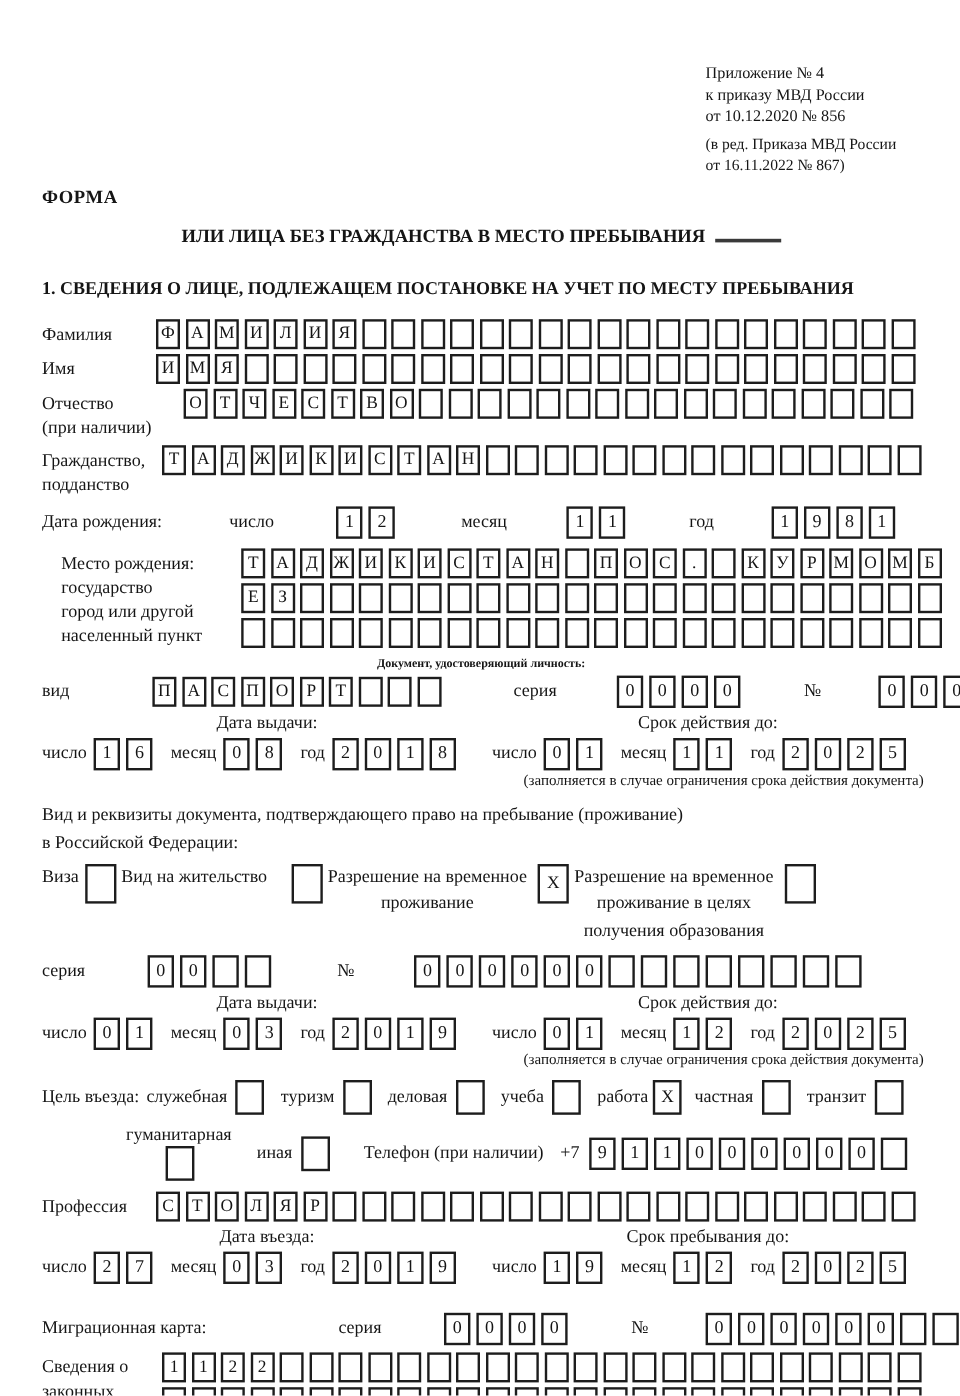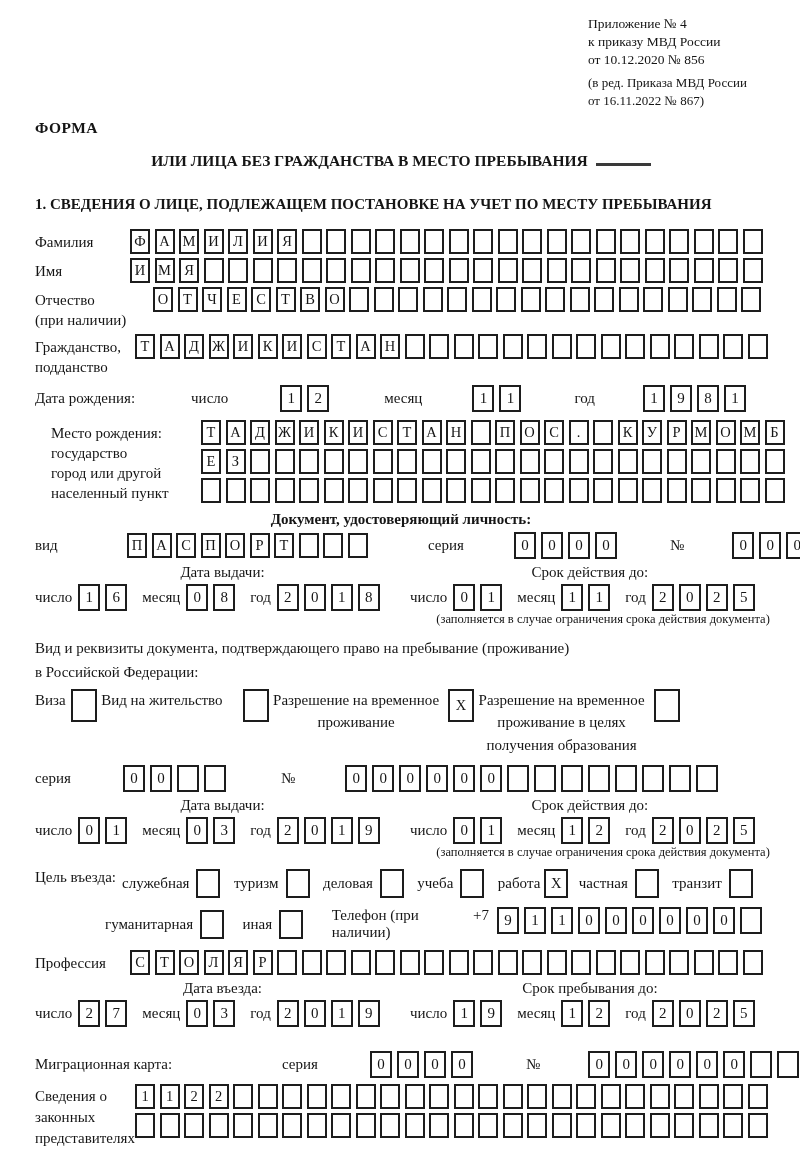--- a/index.html
+++ b/index.html
@@ -1,20 +1,20 @@
 <!DOCTYPE html>
 <html><head>
 <meta charset="utf-8">
 <style>
   html,body{margin:0;padding:0;}
   body{
     width:800px;height:1163px;overflow:hidden;background:#ffffff;
     font-family:"Liberation Serif","DejaVu Serif",serif;color:#151515;
   }
-  .page{box-sizing:border-box;width:800px;height:1163px;padding:15px 33px 0 35px;}
+  .page{box-sizing:border-box;width:800px;height:1163px;padding:52px 33px 0 35px;}
 
   
   .hdr{margin-left:553px;font-size:13.5px;line-height:1.34;}
   .hdr .ed{margin-top:5px;font-size:13px;}
   .forma{margin-top:10px;text-align:left;font-weight:bold;font-size:15.5px;letter-spacing:.5px;}
 
   
   .title{margin-top:13px;text-align:center;font-weight:bold;font-size:15.5px;line-height:1.45;}
   .t-underline{display:inline-block;width:55px;height:12px;border-bottom:3px solid #3a3a3a;margin-left:8px;}
   .sec-head{margin-top:23px;font-weight:bold;font-size:15px;text-align:left;}
@@ -46,26 +46,26 @@
   .dates{display:flex;margin-top:5px;}
   .dg{flex:none;}
   .dg-left{width:375px;}
   .dg-right{flex:1;}
   .dhead{text-align:center;font-size:15px;margin-bottom:3px;}
   .dline{display:flex;align-items:center;font-size:15px;}
   .dline .dlab{margin-right:6px;}
   .dline .cells{margin-right:10px;}
   .dnote{text-align:right;font-size:12.5px;margin-top:1px;}
 
-  .doc-head{margin-top:3px;text-align:center;font-weight:bold;font-size:15px;}
+  .doc-head{margin-top:3px;text-align:center;font-weight:bold;font-size:10px;}
   .intro{margin-top:9px;font-size:15px;line-height:1.6;}
   .opts{display:flex;justify-content:flex-start;align-items:flex-start;margin-top:5px;}
   .opt{display:flex;align-items:flex-start;}
   .opt .optlabel{font-size:15px;line-height:1.5;text-align:center;margin-right:9px;}
-  .purpose{display:flex;margin-top:9px;font-size:15px;}
+  .purpose{display:flex;align-items:center;margin-top:9px;font-size:15px;}
   .pitem{display:flex;align-items:center;margin-right:9px;}
   .pitem .plab{margin-right:7px;}
   .rep{display:flex;align-items:flex-start;margin-top:6px;}
   .rep-label{flex:none;width:100px;font-size:15px;line-height:21px;padding-top:2px;}
 </style>
 </head>
 <body>
 
 <div class="page">
 
@@ -578,21 +578,21 @@
           </span>
         </span>
       <span class="pitem" style="margin-right:0;">
           <span class="plab">транзит</span>
           <span class="cells midbox">
             <span class="cell"></span>
           </span>
         </span>
     </div>
     <div class="purpose" style="margin-left:70px;">
-      <span class="pitem" style="margin-right:14px;">
+      <span class="pitem" style="margin-right:14px;flex-direction:column;">
           <span class="plab">гуманитарная</span>
           <span class="cells midbox">
             <span class="cell"></span>
           </span>
         </span>
       <span class="pitem" style="margin-right:24px;">
           <span class="plab">иная</span>
           <span class="cells midbox">
             <span class="cell"></span>
           </span>

